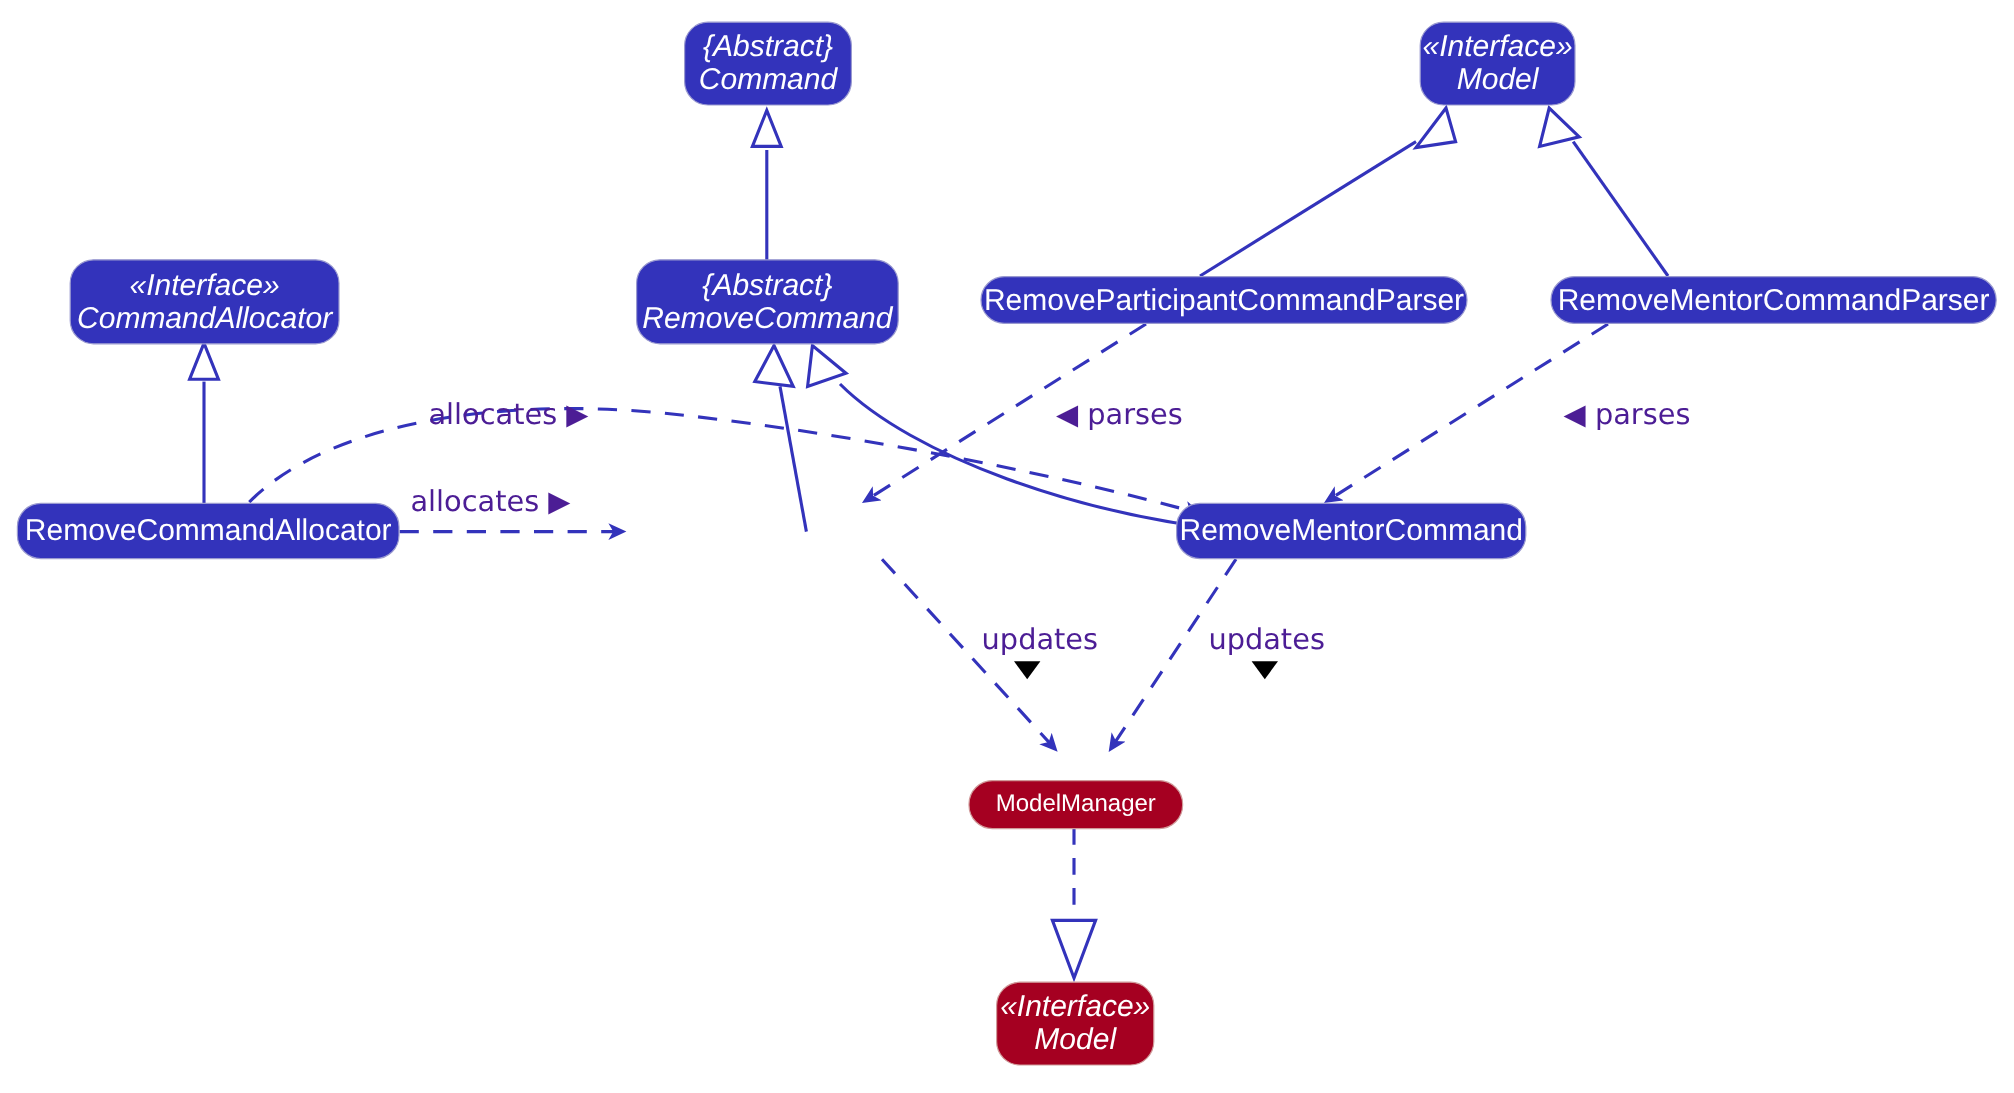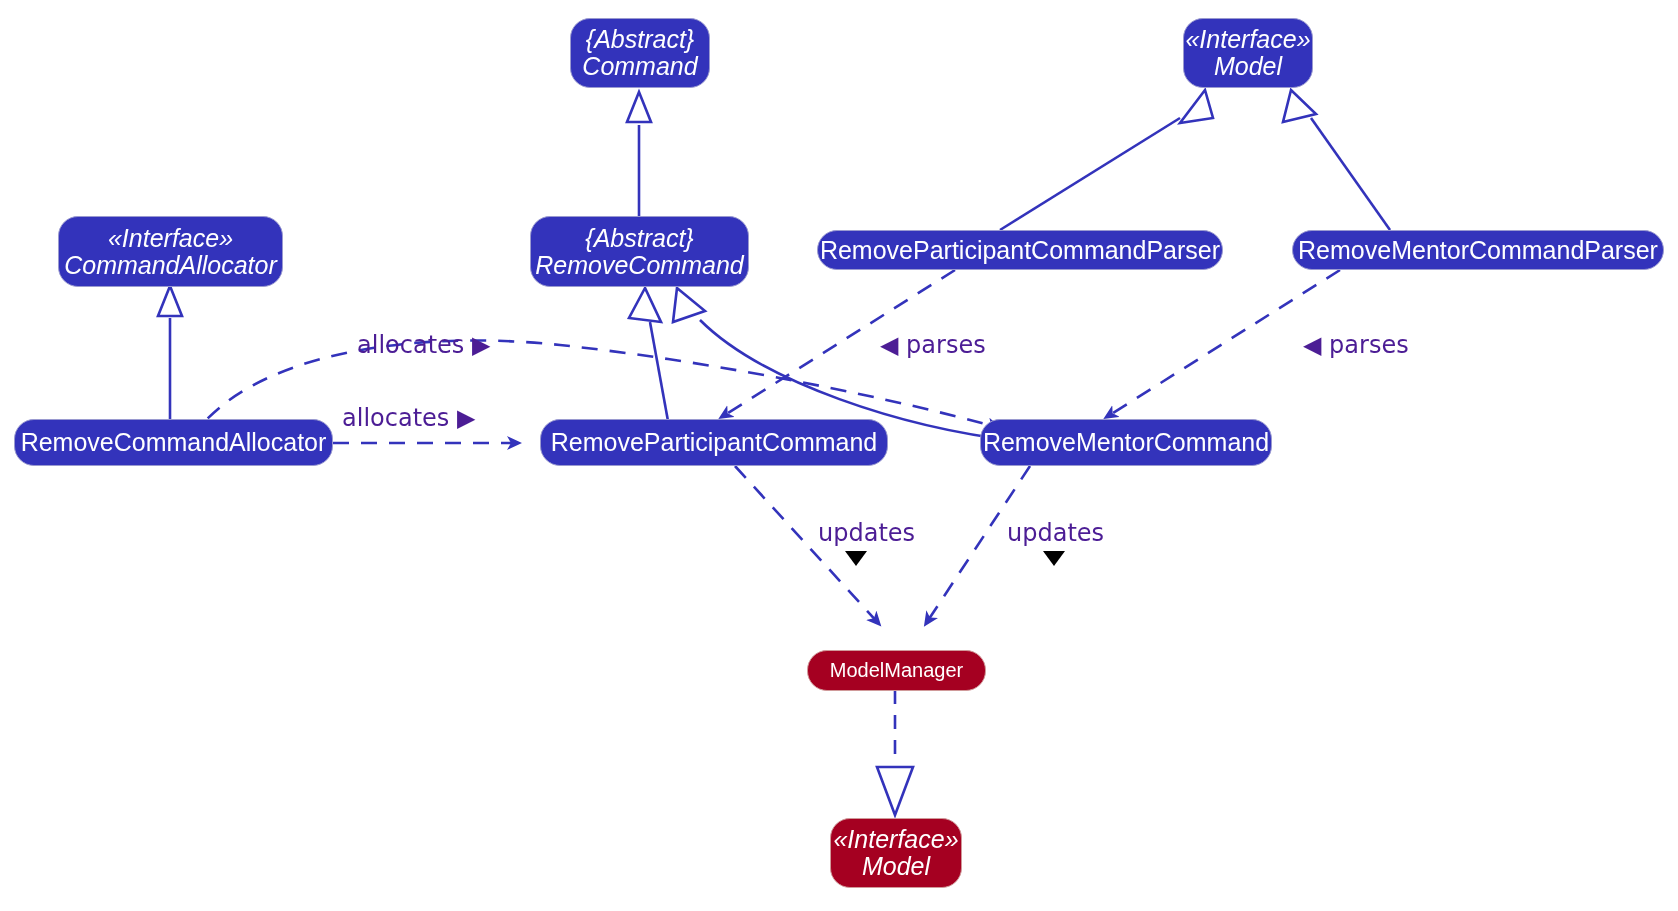--- a/index.html
+++ b/index.html
@@ -168,23 +168,20 @@
   </div>
 
   <div class="node blue" style="left:1292px; top:230px; width:372px; height:40px; font-size:25px;">
     <span class="ln">RemoveMentorCommandParser</span>
   </div>
 
   <div class="node blue" style="left:14px; top:419px; width:319px; height:47px; font-size:25px;">
     <span class="ln">RemoveCommandAllocator</span>
   </div>
 
-  <div class="node blue" style="left:540px; top:419px; width:348px; height:47px; font-size:25px;">
-    <span class="ln">RemoveParticipantCommand</span>
-  </div>
 
   <div class="node blue" style="left:944px; top:419px; width:292px; height:47px; font-size:25px;margin-left:36px;">
     <span class="ln">RemoveMentorCommand</span>
   </div>
 
   <div class="node red" style="left:807px; top:650px; width:179px; height:41px; font-size:20px;">
     <span class="ln">ModelManager</span>
   </div>
 
   <div class="node red italic" style="left:830px; top:818px; width:132px; height:70px; font-size:25px;">

